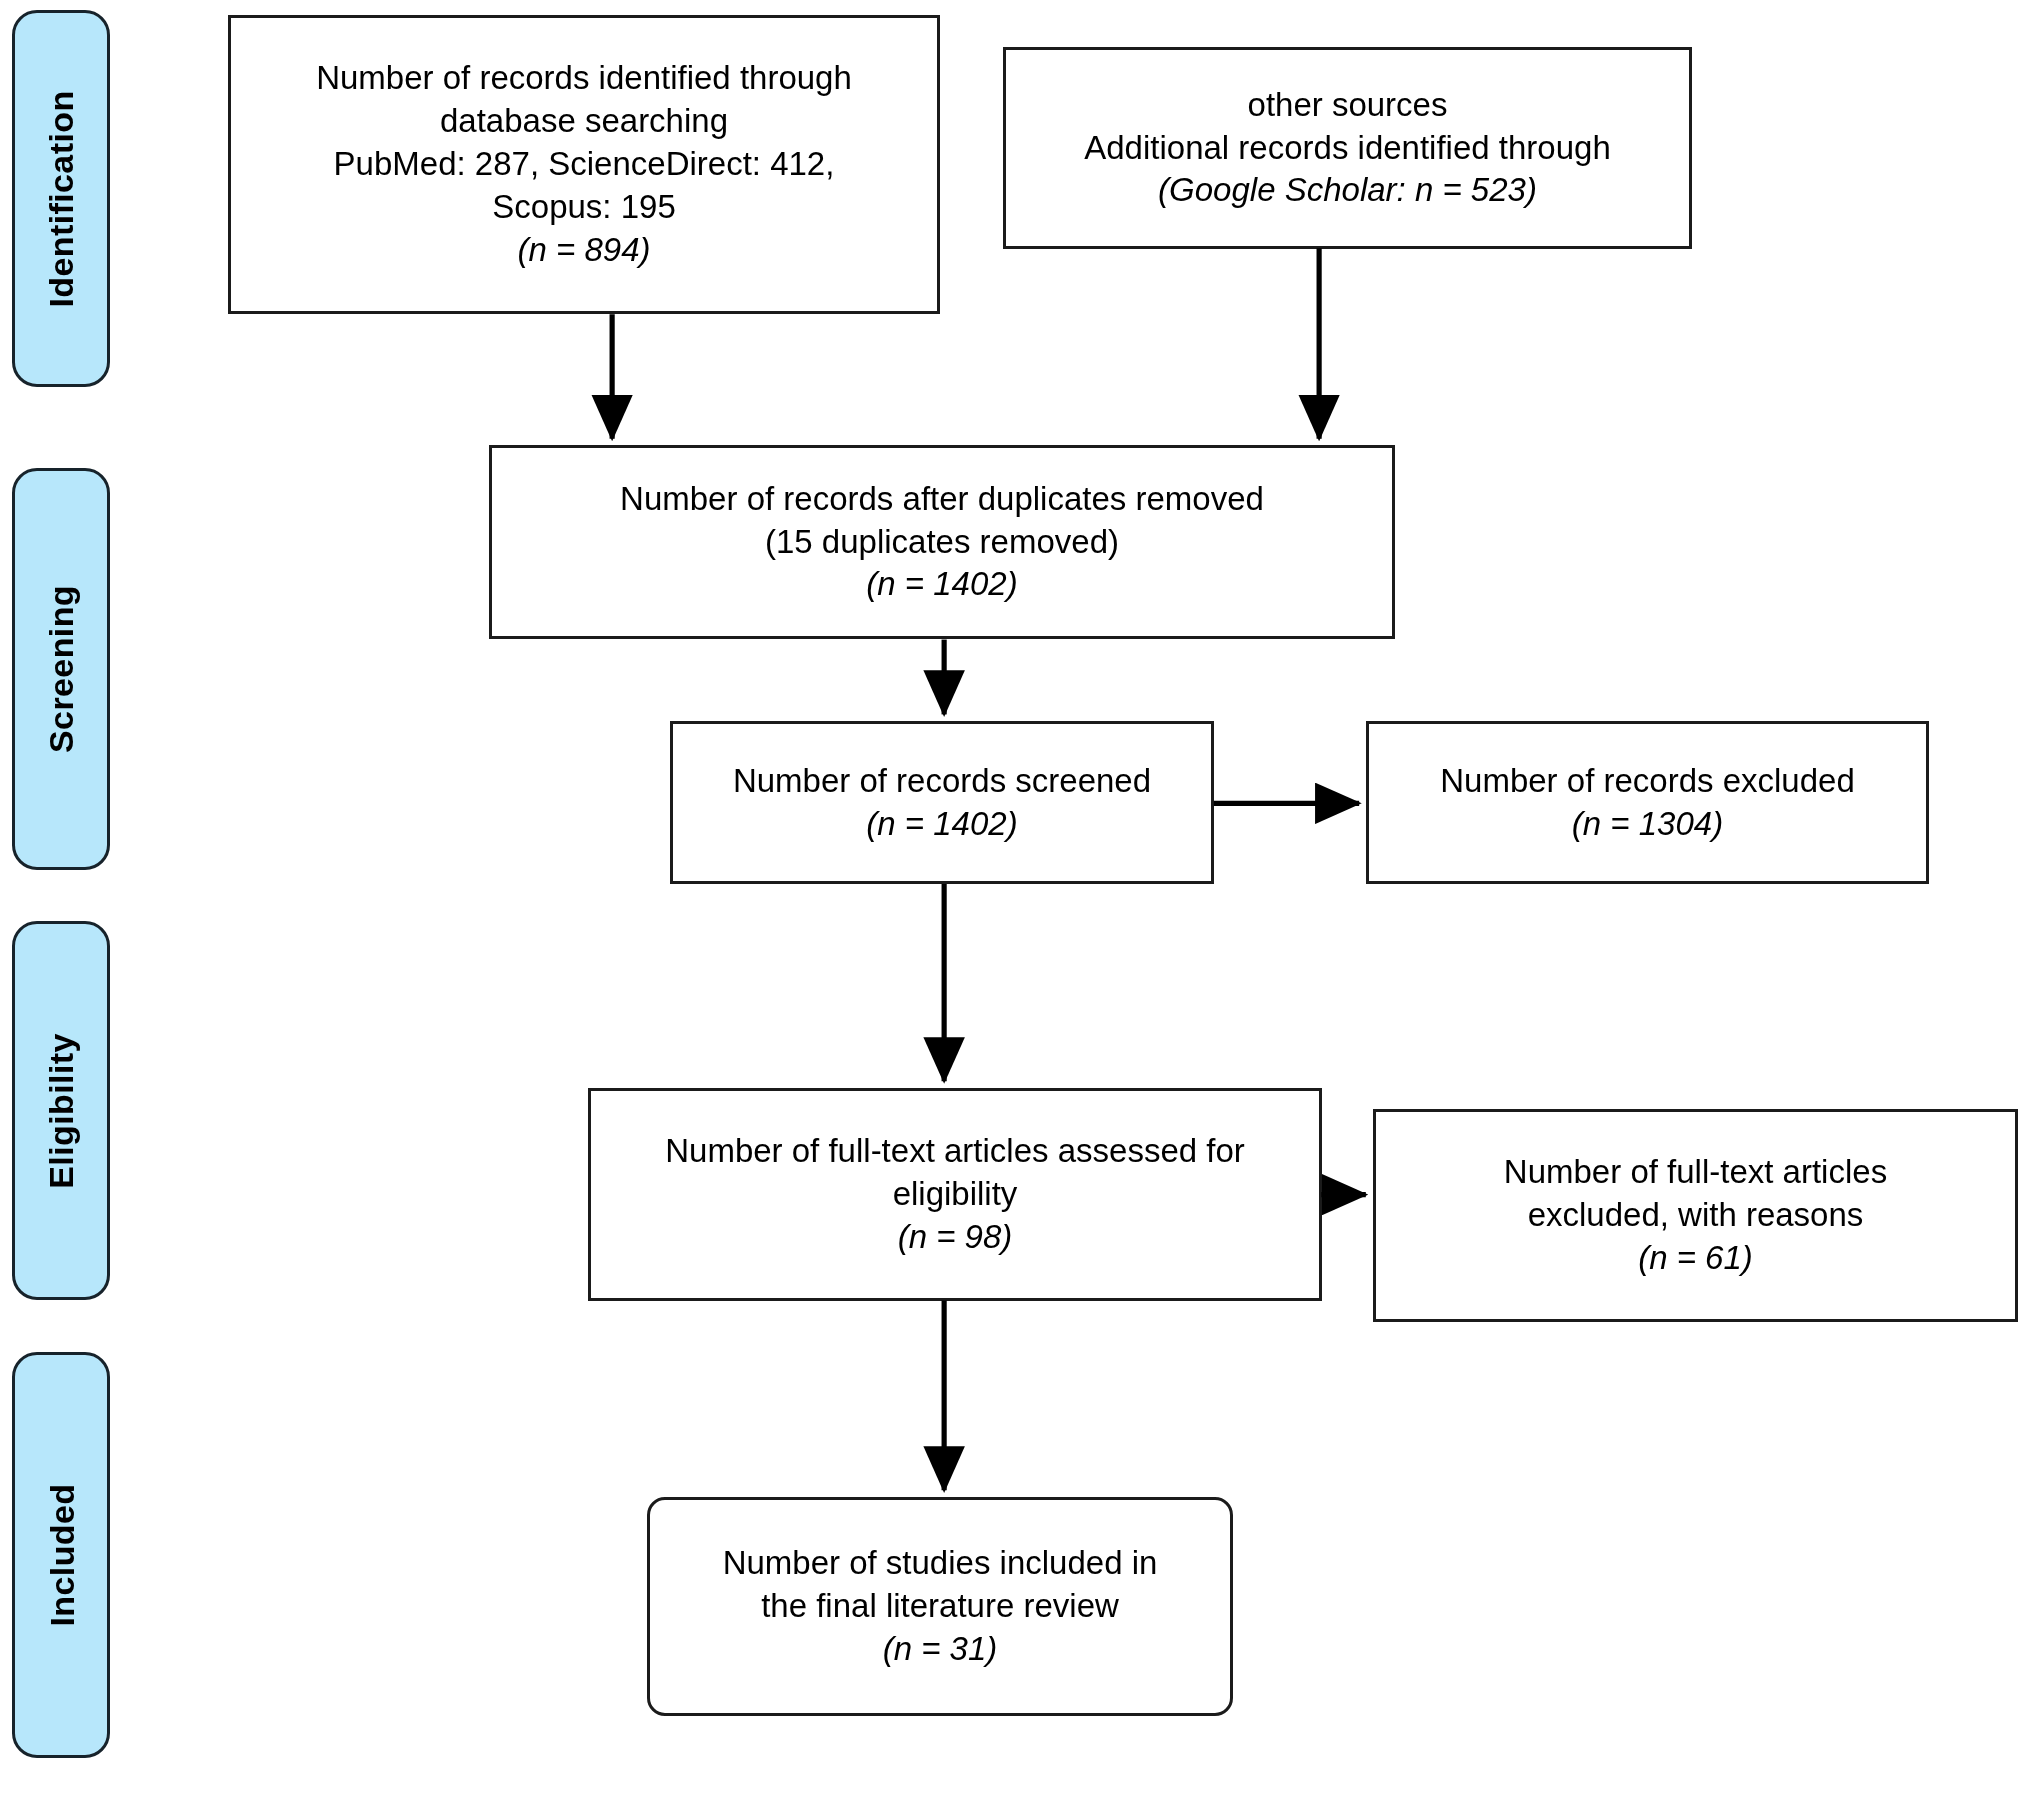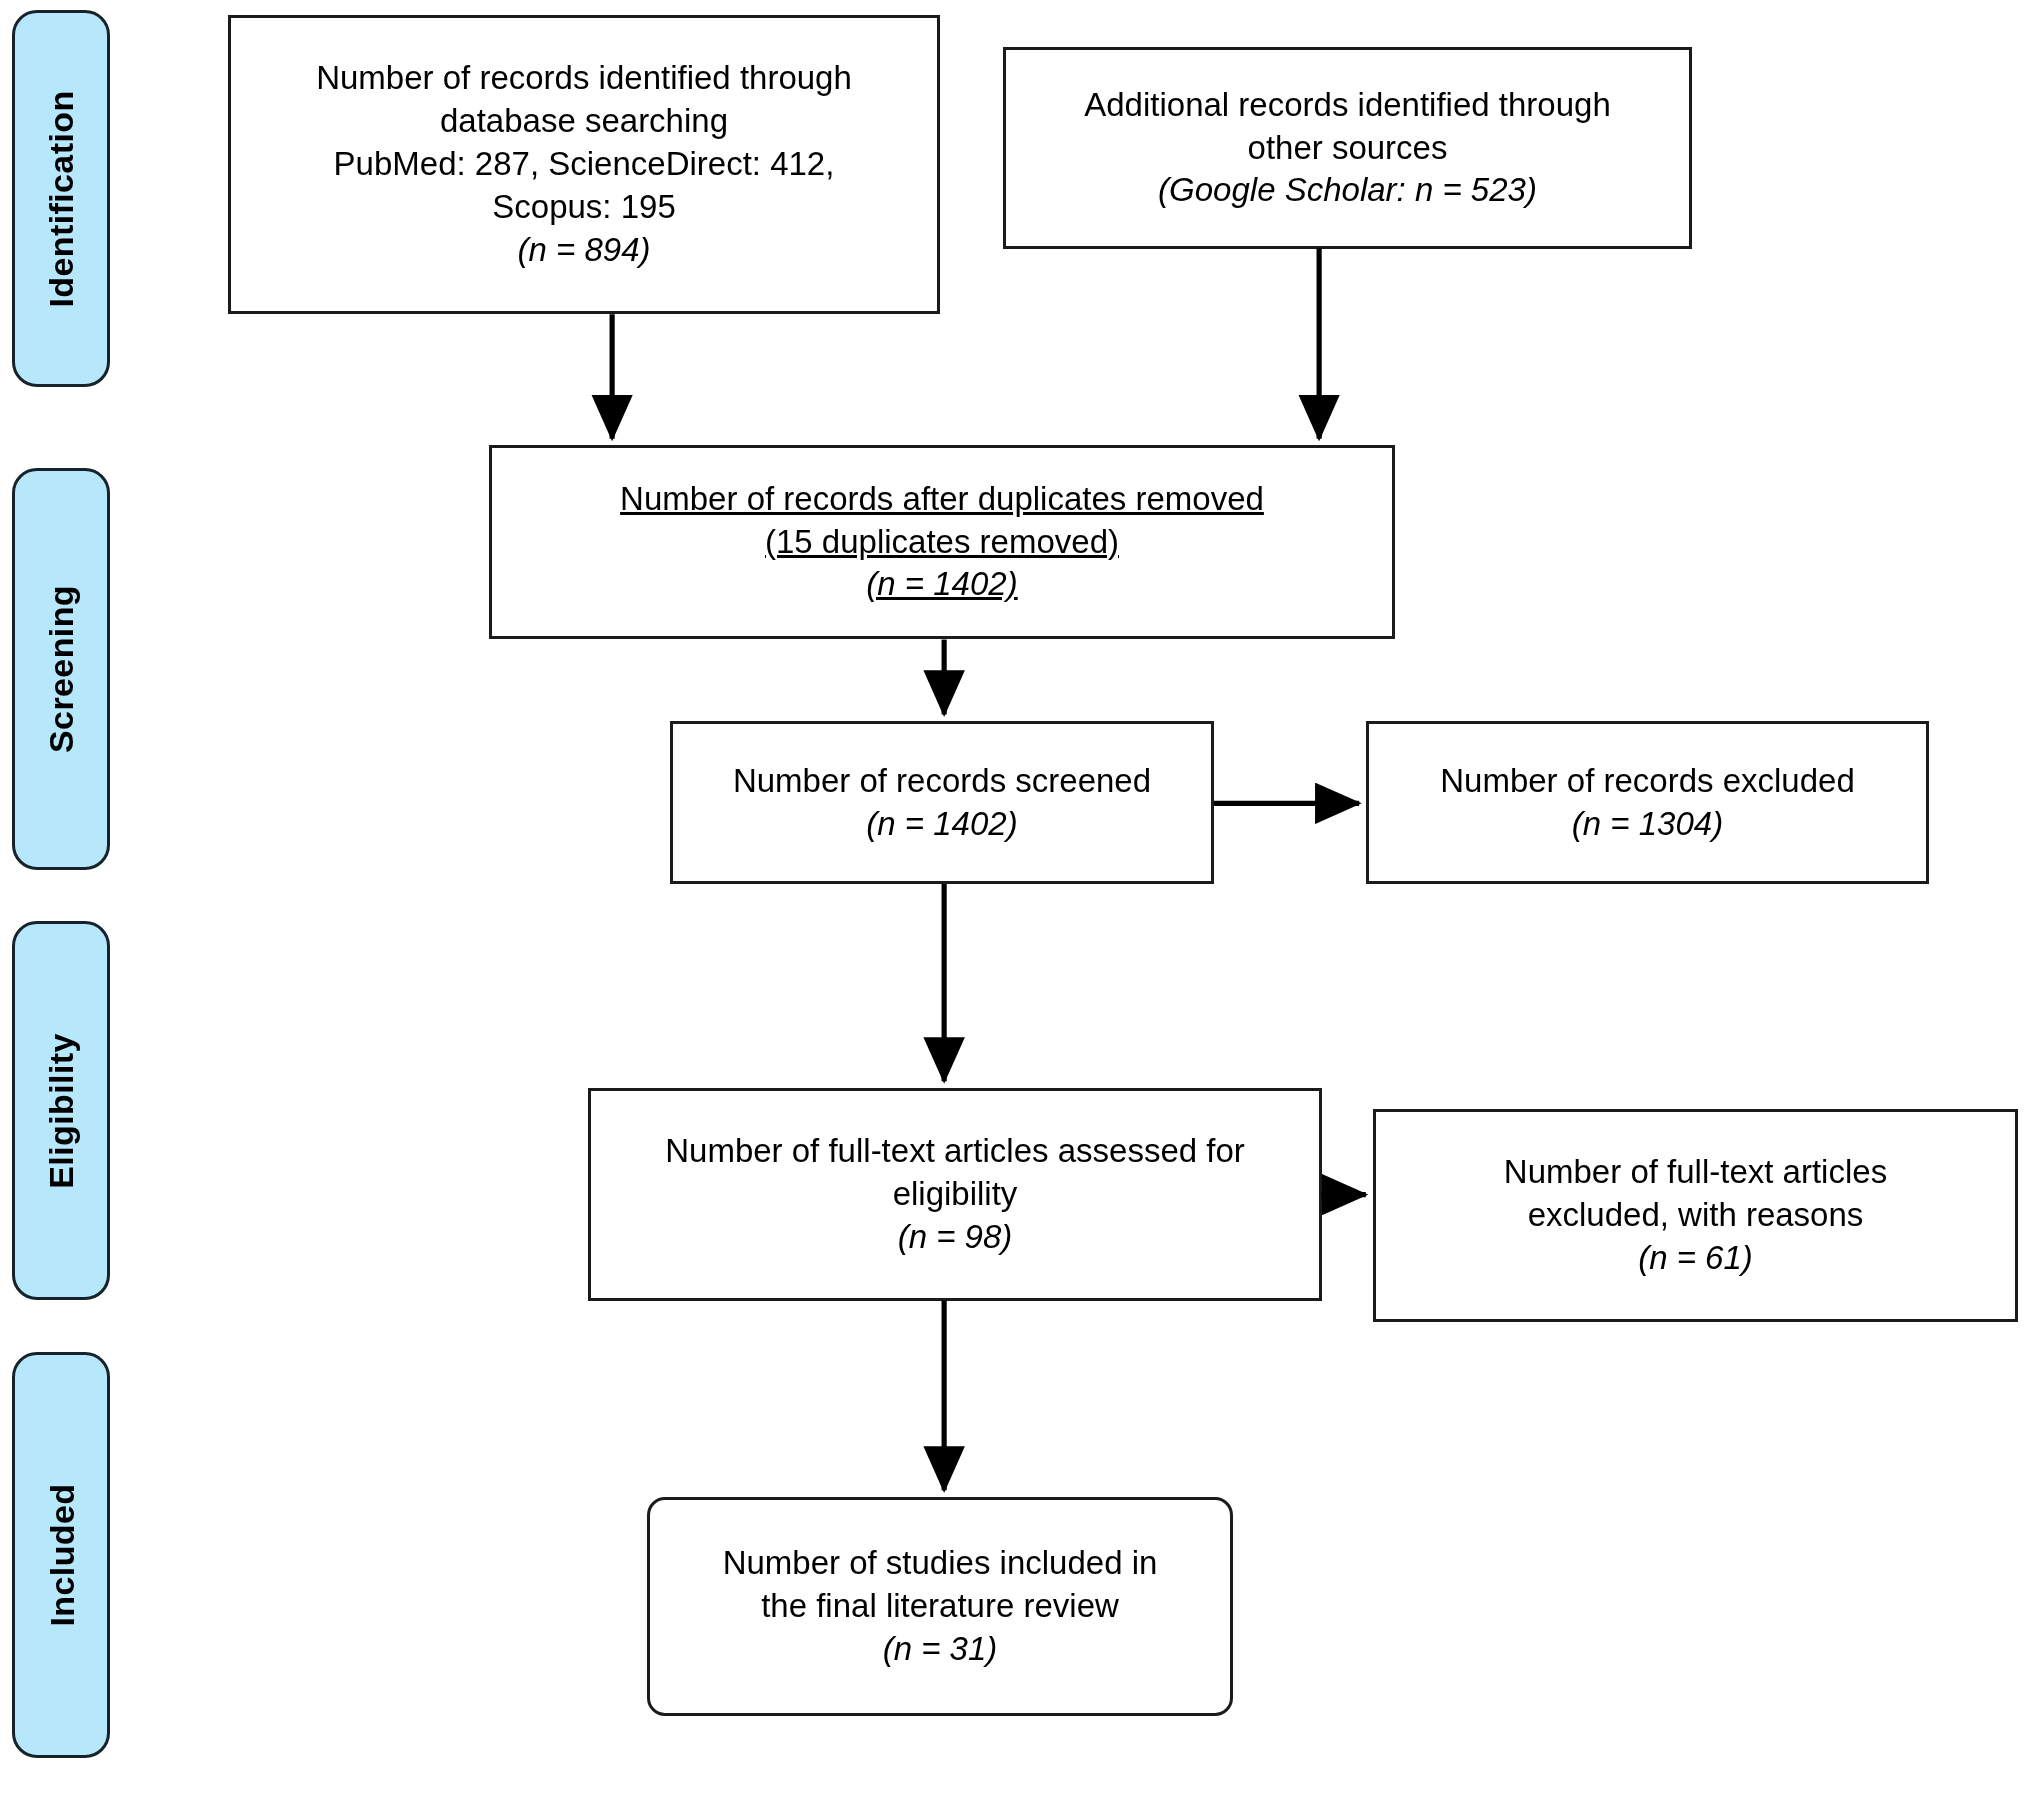--- a/index.html
+++ b/index.html
@@ -103,27 +103,27 @@
       <span class="ln">Number of records identified through</span>
       <span class="ln">database searching</span>
       <span class="ln">PubMed: 287, ScienceDirect: 412,</span>
       <span class="ln">Scopus: 195</span>
       <span class="n-line">(n = 894)</span>
     </div>
   </div>
 
   <div class="flow-box" style="left:1003px; top:47px; width:689px; height:202px;">
     <div class="box-text">
+      <span class="ln">other sources</span>
       <span class="ln">Additional records identified through</span>
-      <span class="ln">other sources</span>
       <span class="src-line">(Google Scholar: n = 523)</span>
     </div>
   </div>
 
-  <div class="flow-box" style="left:489px; top:445px; width:906px; height:194px;text-decoration:underline;">
+  <div class="flow-box" style="left:489px; top:445px; width:906px; height:194px;">
     <div class="box-text">
       <span class="ln">Number of records after duplicates removed</span>
       <span class="ln">(15 duplicates removed)</span>
       <span class="n-line">(n = 1402)</span>
     </div>
   </div>
 
   <div class="flow-box" style="left:670px; top:721px; width:544px; height:163px;">
     <div class="box-text">
       <span class="ln">Number of records screened</span>

